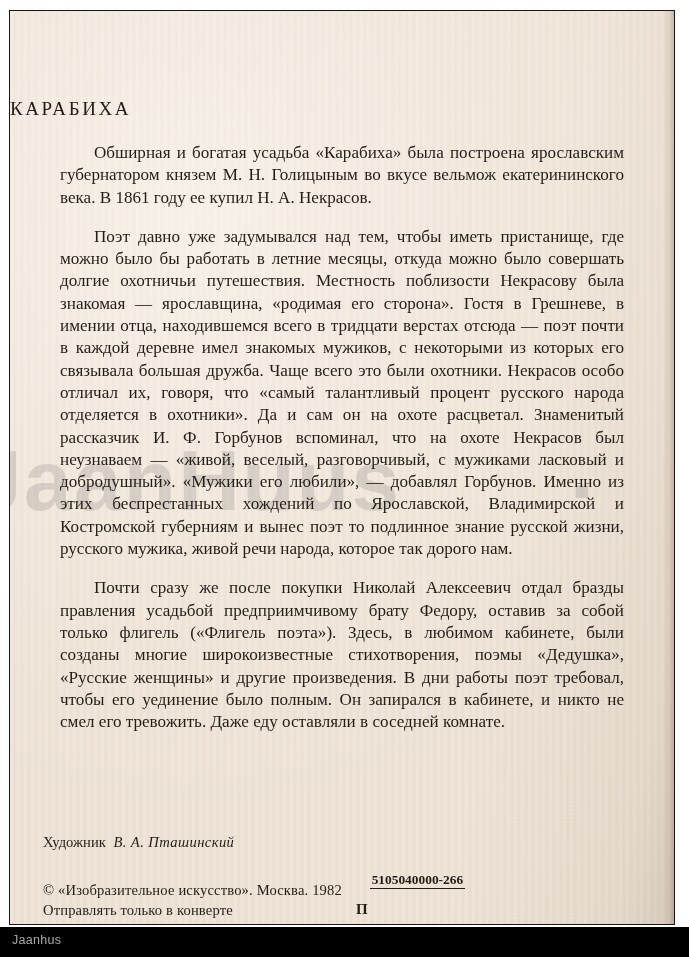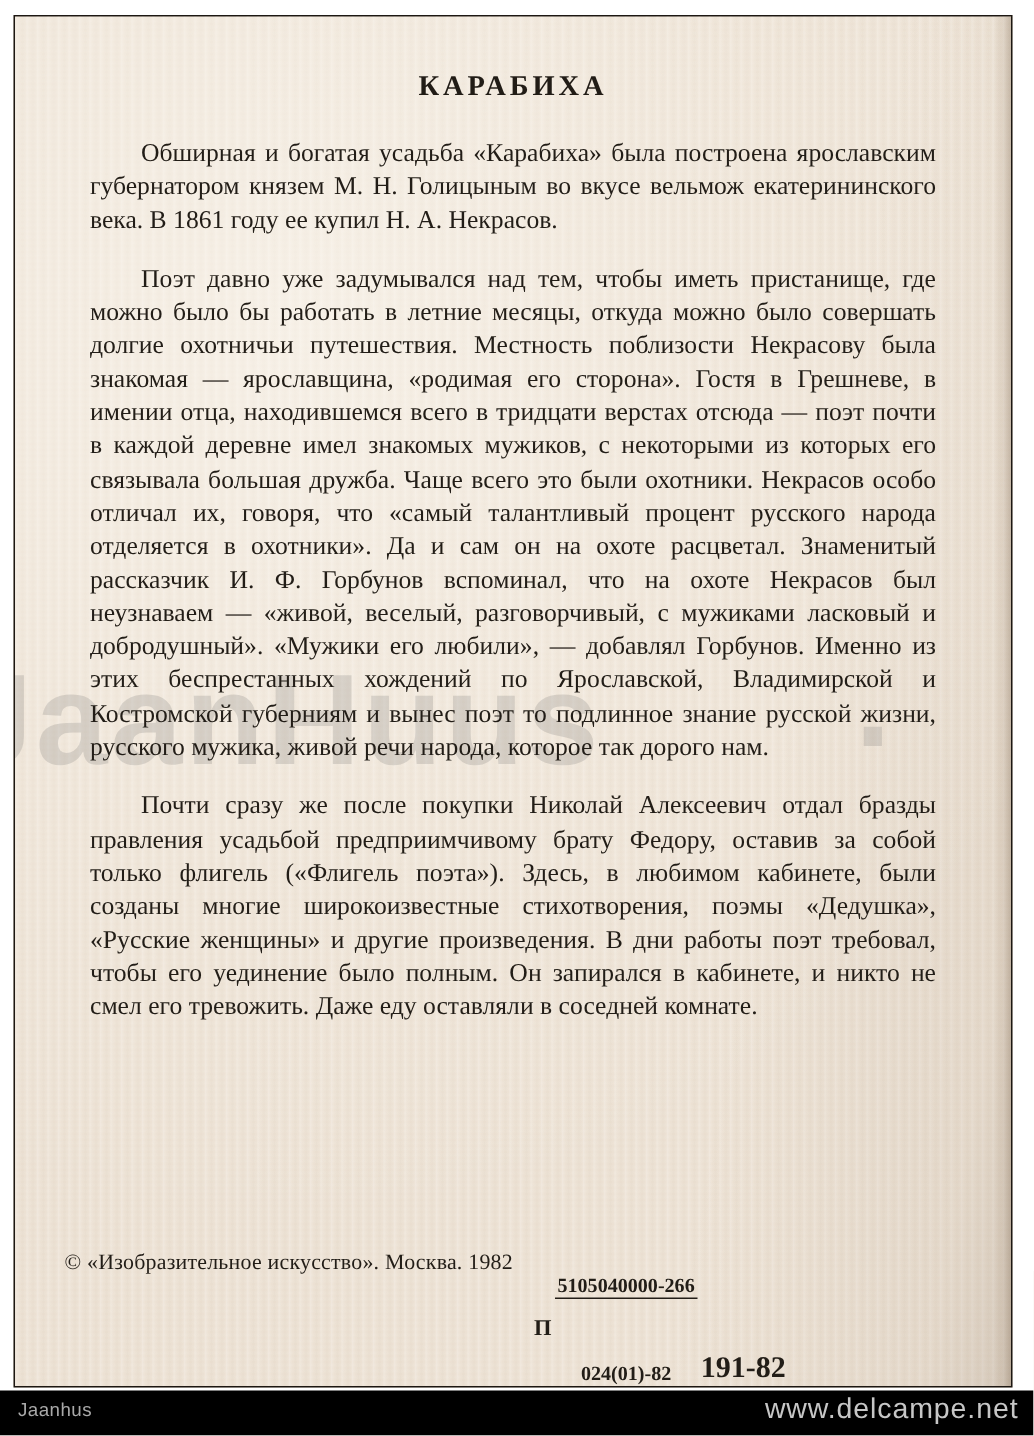--- a/index.html
+++ b/index.html
@@ -116,26 +116,26 @@
 
   
   .content {
     position: relative;
     z-index: 6;
     padding: 0;
     height: 100%;
   }
 
   .title {
-    text-align: center;
+    text-align: left;
     font-size: 19px;
     letter-spacing: 2.6px;
     color: #211c16;
-    margin: 36px 0 0 0;
-    font-weight: 700;
+    margin: 87px 0 0 0;
+    font-weight: 400;
     font-family: "Liberation Serif", "DejaVu Serif", serif;
   }
 
   .body-text {
     margin: 22px 33px 0 33px;
     font-size: 17.1px;
     line-height: 22.3px;
     color: #221d17;
     text-align: justify;
     text-justify: inter-word;
@@ -166,21 +166,21 @@
     white-space: nowrap;
   }
   .artist-name {
     font-style: italic;
     letter-spacing: 0.4px;
     margin-left: 4px;
   }
 
   .imprint-cols {
     display: flex;
-    align-items: flex-start;
+    align-items: center;
   }
   .imprint-left {
     flex: 0 0 auto;
   }
   .imprint-left div {
     white-space: nowrap;
     letter-spacing: 0.15px;
   }
 
   .code-block {
@@ -268,39 +268,43 @@
       <div class="body-text">
         <p>Обширная и богатая усадьба «Карабиха» была построена ярославским губернатором князем М. Н. Голицыным во вкусе вельмож екатерининского века. В 1861 году ее купил Н. А. Некрасов.</p>
         <p>Поэт давно уже задумывался над тем, чтобы иметь пристанище, где можно было бы работать в летние месяцы, откуда можно было совершать долгие охотничьи путешествия. Местность поблизости Некрасову была знакомая — ярославщина, «родимая его сторона». Гостя в Грешневе, в имении отца, находившемся всего в тридцати верстах отсюда — поэт почти в каждой деревне имел знакомых мужиков, с некоторыми из которых его связывала большая дружба. Чаще всего это были охотники. Некрасов особо отличал их, говоря, что «самый талантливый процент русского народа отделяется в охотники». Да и сам он на охоте расцветал. Знаменитый рассказчик И. Ф. Горбунов вспоминал, что на охоте Некрасов был неузнаваем — «живой, веселый, разговорчивый, с мужиками ласковый и добродушный». «Мужики его любили», — добавлял Горбунов. Именно из этих беспрестанных хождений по Ярославской, Владимирской и Костромской губерниям и вынес поэт то подлинное знание русской жизни, русского мужика, живой речи народа, которое так дорого нам.</p>
         <p>Почти сразу же после покупки Николай Алексеевич отдал бразды правления усадьбой предприимчивому брату Федору, оставив за собой только флигель («Флигель поэта»). Здесь, в любимом кабинете, были созданы многие широкоизвестные стихотворения, поэмы «Дедушка», «Русские женщины» и другие произведения. В дни работы поэт требовал, чтобы его уединение было полным. Он запирался в кабинете, и никто не смел его тревожить. Даже еду оставляли в соседней комнате.</p>
       </div>
 
     </div>
 
     <div class="imprint">
 
+      <div class="artist-line">
+        <span>Художник</span>
+        <span class="artist-name">В. А. Пташинский</span>
+      </div>
 
       <div class="imprint-cols">
 
         <div class="imprint-left">
           <div>© «Изобразительное искусство». Москва. 1982</div>
+          <div>Отправлять только в конверте</div>
         </div>
 
         <div class="code-block">
           <span class="code-prefix">П</span>
           <span class="fraction">
             <span class="num">5105040000-266</span>
             <span class="den">024(01)-82</span>
           </span>
           <span class="code-suffix">191-82</span>
         </div>
 
       </div>
     </div>
 
   </div>
 
   <div class="footer-strip">
     <div class="footer-user">Jaanhus</div>
-    <div class="footer-site">www.delcampe.net</div>
   </div>
 
 </div>
 
 </body></html>

